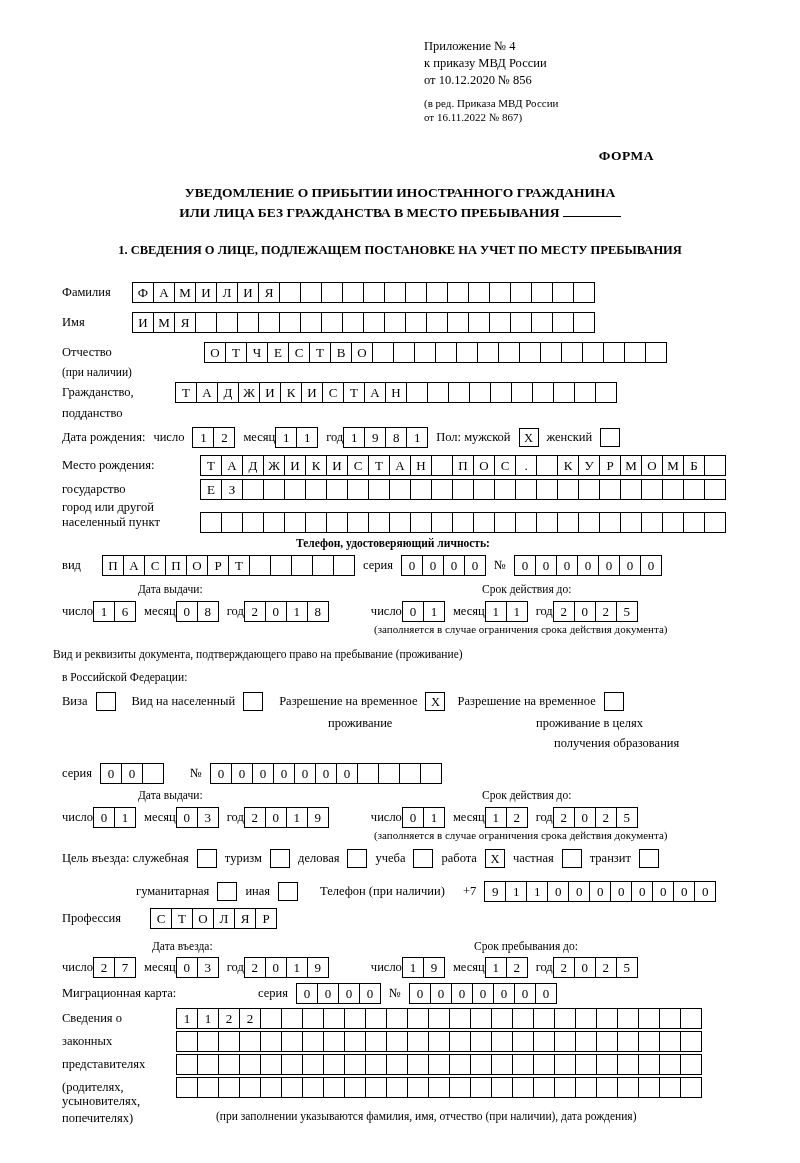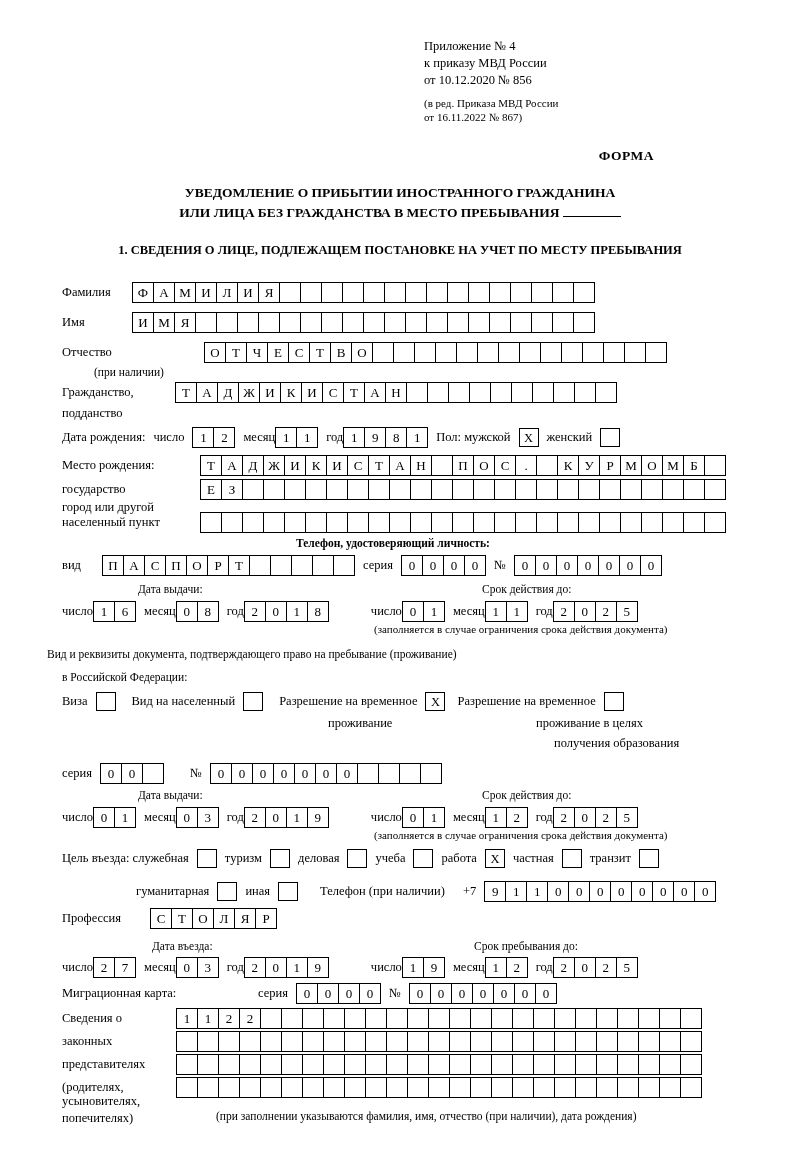--- a/index.html
+++ b/index.html
@@ -120,21 +120,21 @@
         <span class="c"></span>
         <span class="c"></span>
         <span class="c"></span>
         <span class="c"></span>
         <span class="c"></span>
         <span class="c"></span>
         <span class="c"></span>
         <span class="c"></span>
       </span>
   </div>
-  <div class="row" style="top:366px;left:62px;margin-left:32px;">
+  <div class="row" style="top:366px;left:62px;">
     <span class="note">(при наличии)</span>
   </div>
 
   <div class="row" style="top:382px;left:62px;">
     <span class="lbl" style="width:113px">Гражданство,</span>
     <span class="cells">
         <span class="c">Т</span>
         <span class="c">А</span>
         <span class="c">Д</span>
         <span class="c">Ж</span>
@@ -375,21 +375,21 @@
         <span class="c">2</span>
         <span class="c">0</span>
         <span class="c">2</span>
         <span class="c">5</span>
       </span>
   </div>
   <div class="row" style="top:623px;left:374px;">
     <span class="tiny">(заполняется в случае ограничения срока действия документа)</span>
   </div>
 
-  <div class="row" style="top:648px;left:47px;">
+  <div class="row" style="top:648px;left:53px;">
     <span class="note">Вид и реквизиты документа, подтверждающего право на пребывание (проживание)</span>
   </div>
   <div class="row" style="top:671px;left:62px;">
     <span class="note">в Российской Федерации:</span>
   </div>
 
   <div class="row" style="top:692px;left:62px;">
     <span class="lbl">Виза</span>
     <span class="gap"></span>
     <span class="box"></span>

